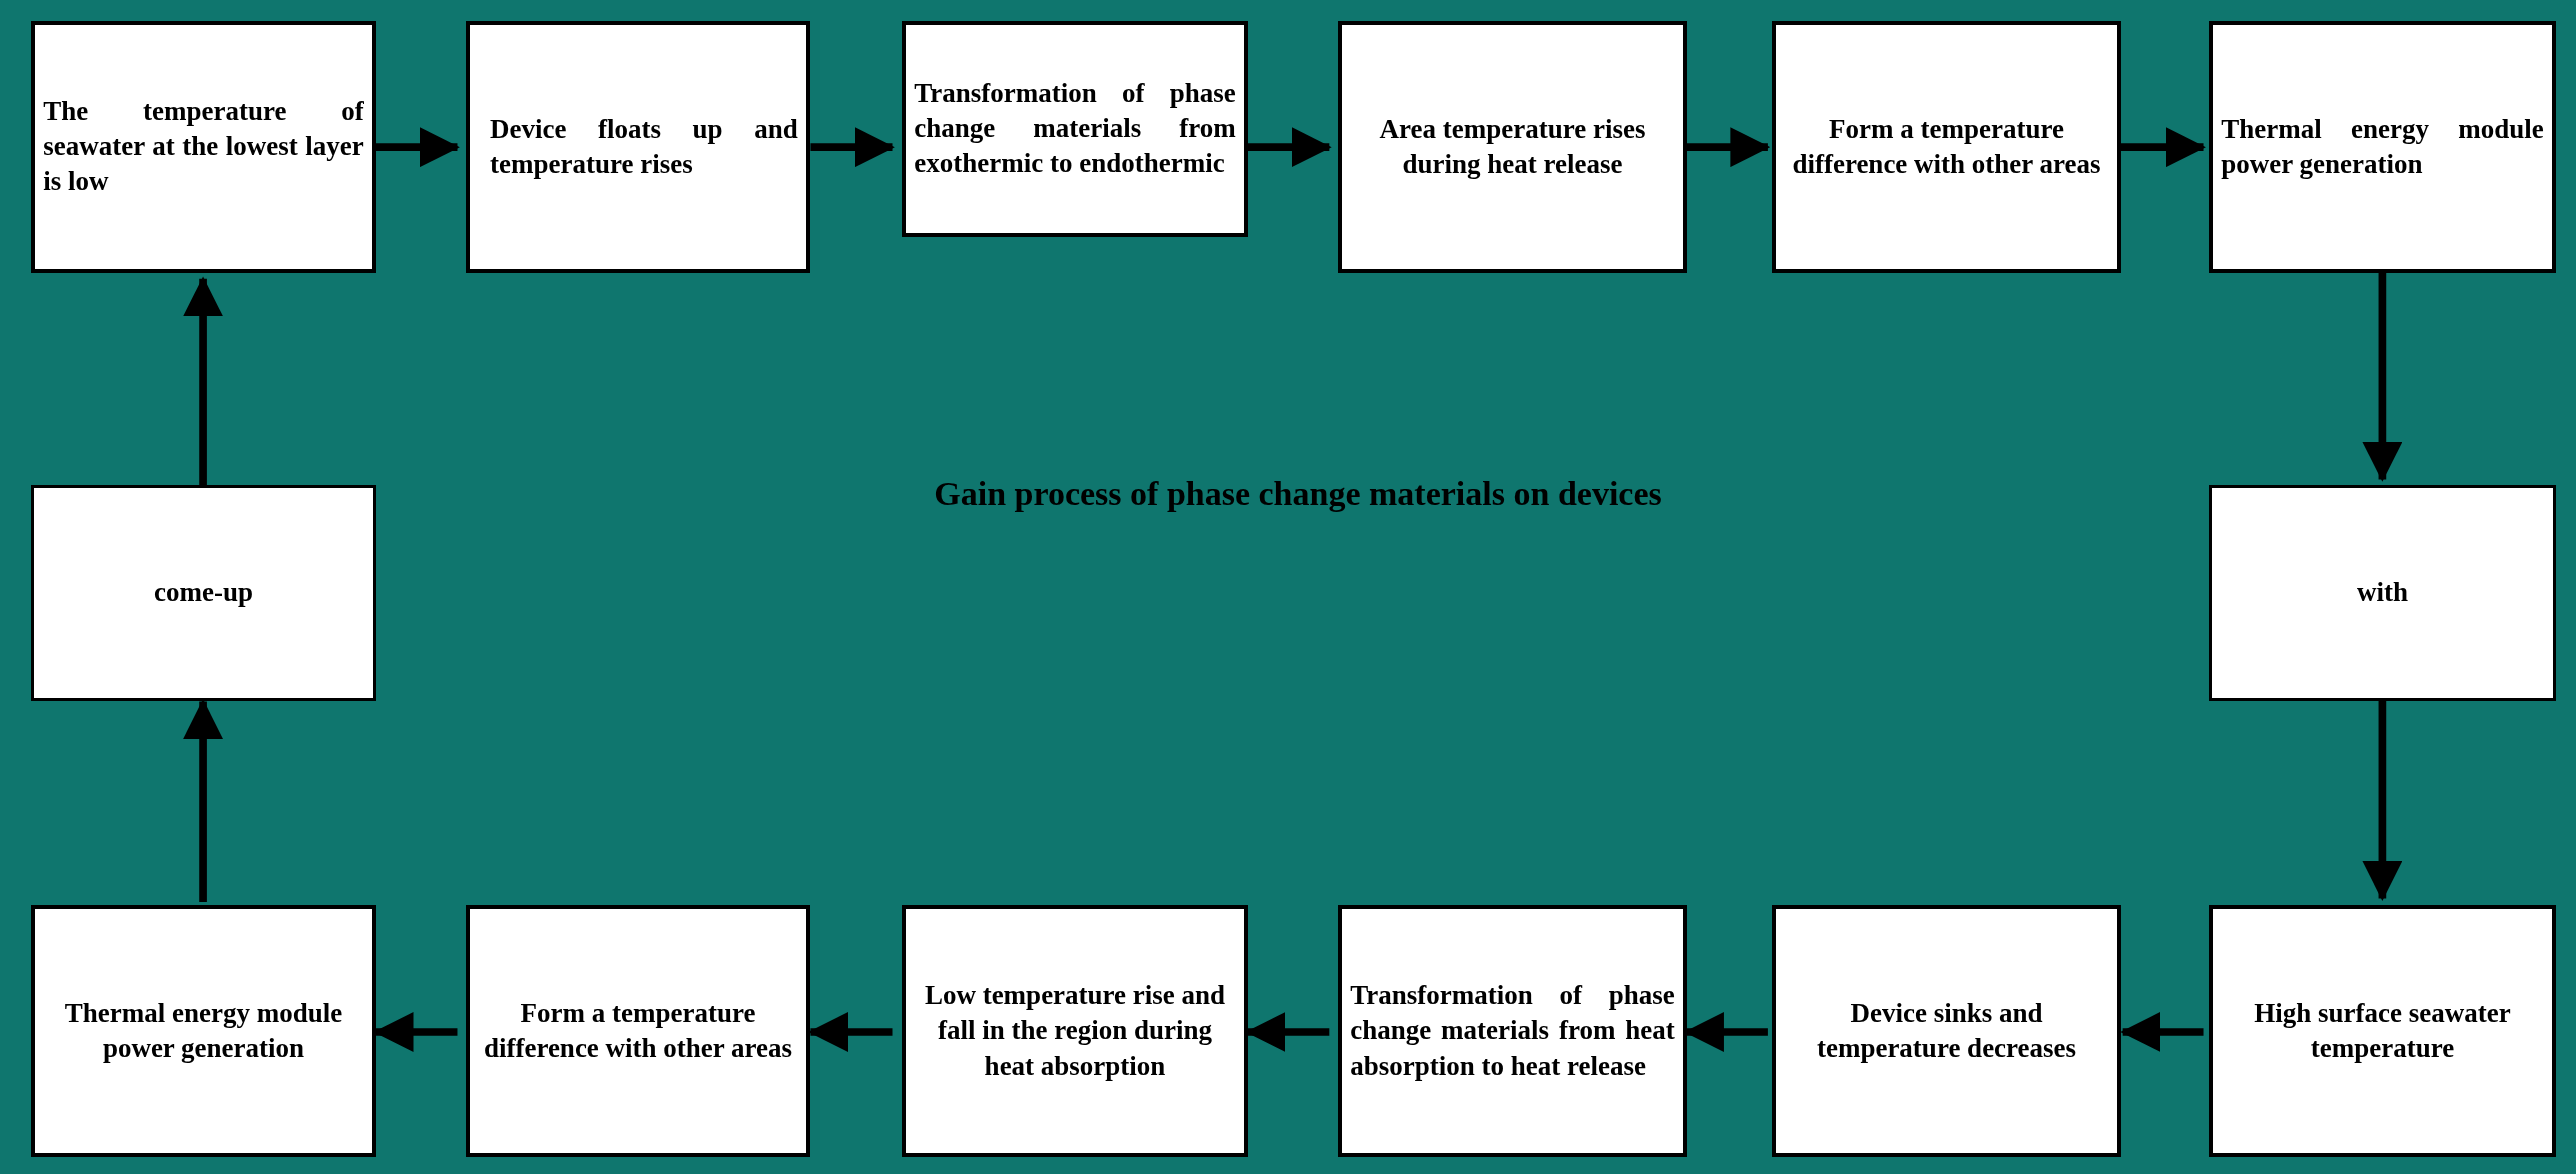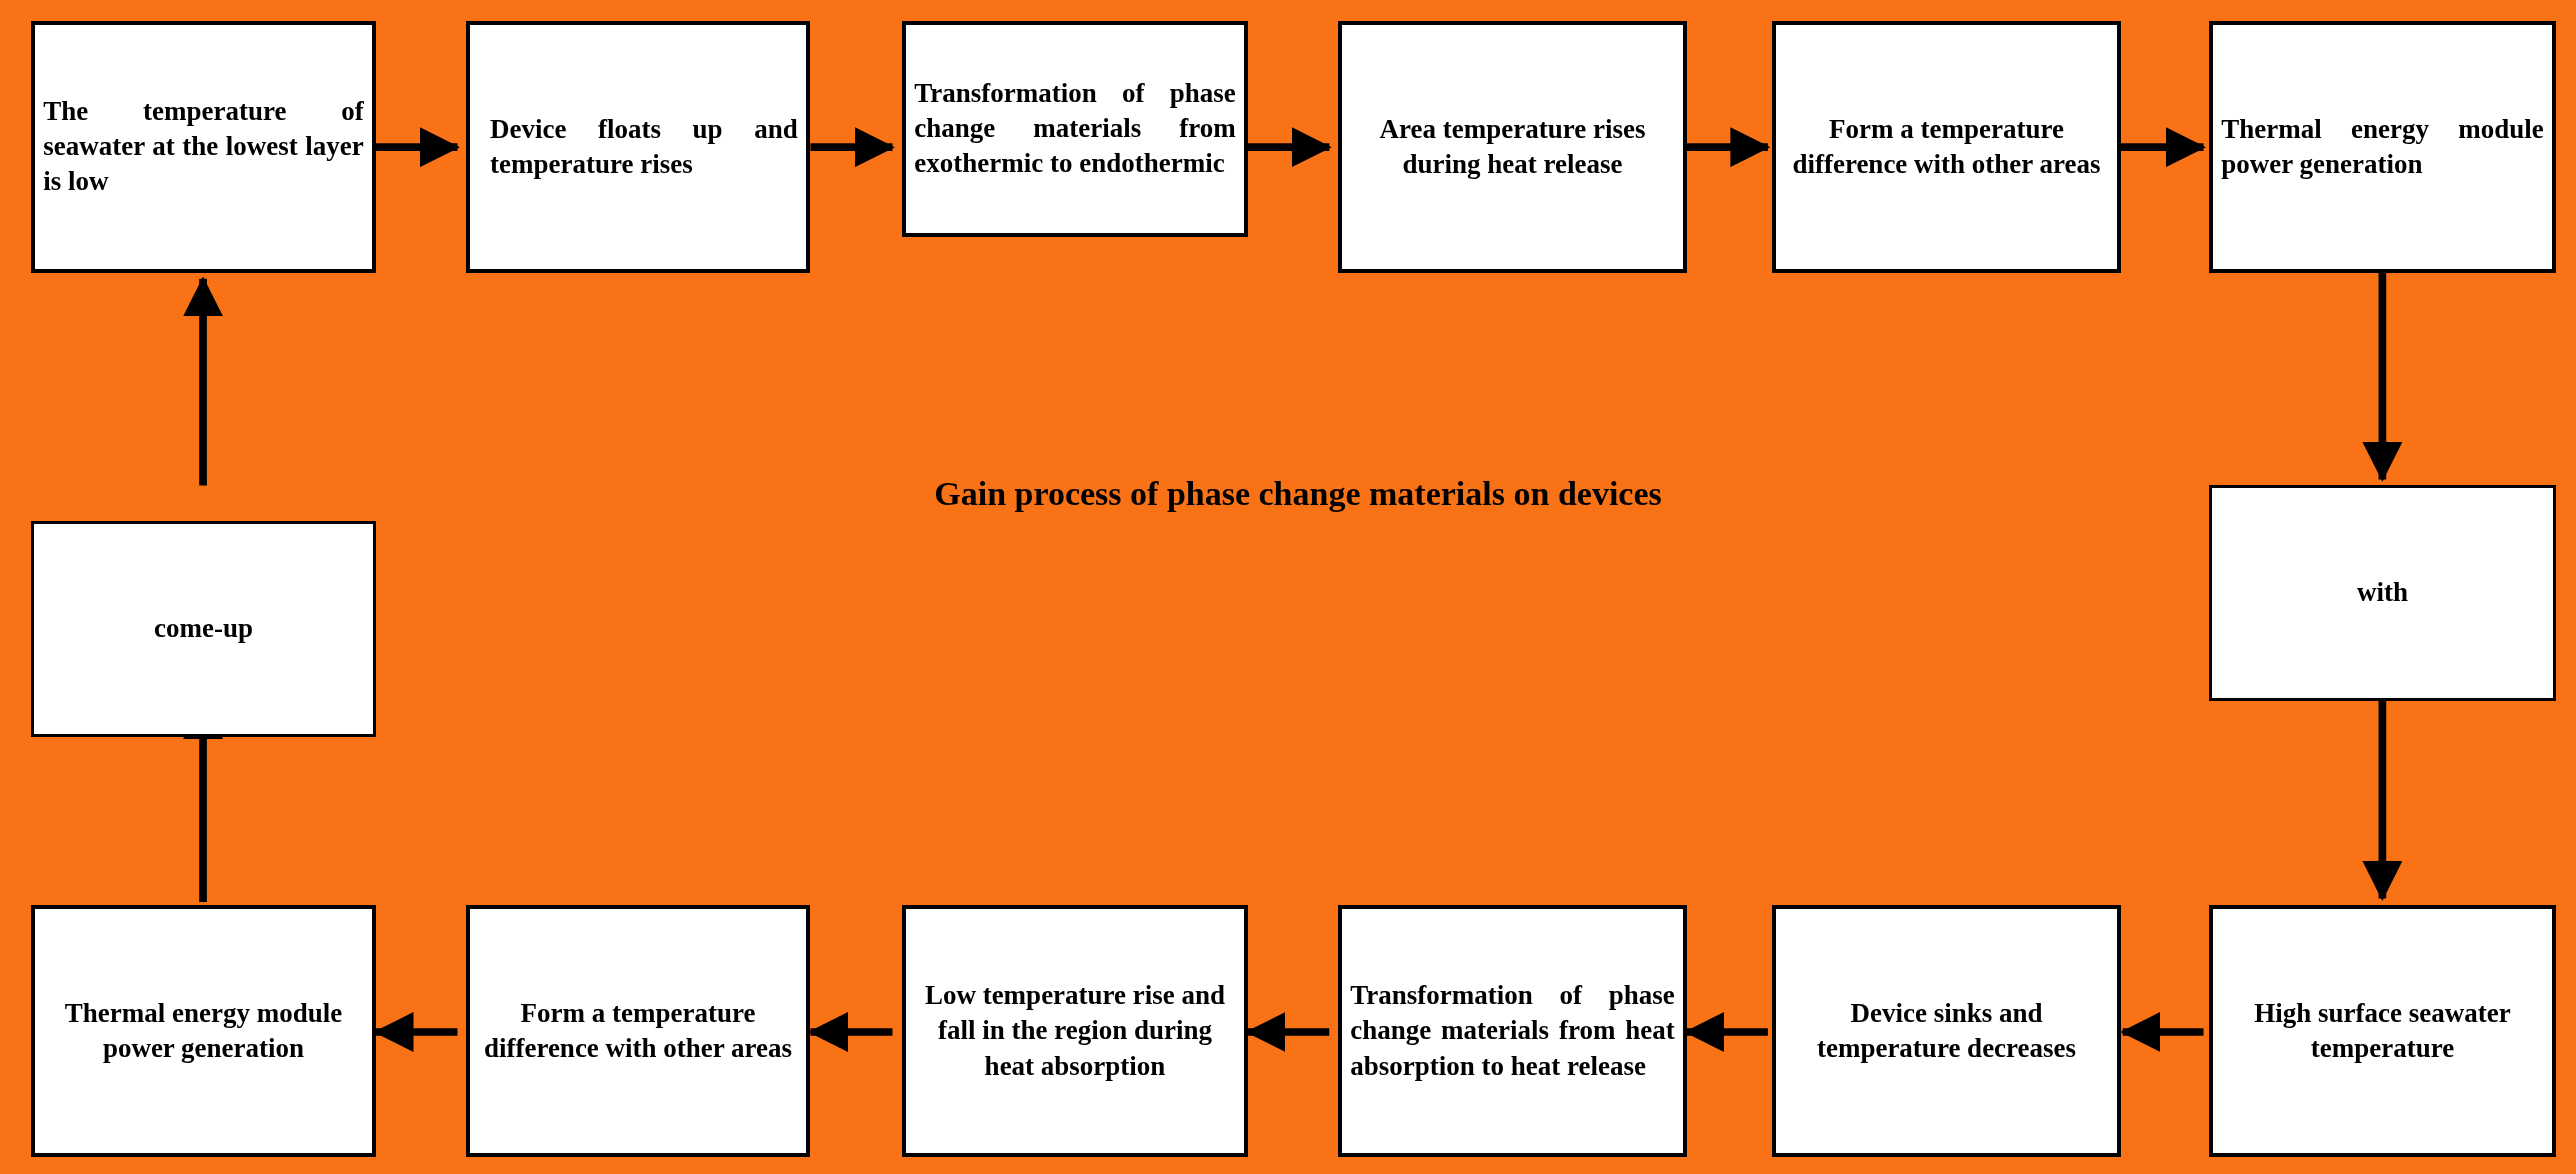--- a/index.html
+++ b/index.html
@@ -4,21 +4,21 @@
 <style>
   html, body {
     margin: 0;
     padding: 0;
     background: #ffffff;
   }
   #stage {
     position: relative;
     width: 2576px;
     height: 1175px;
-    background: #f97316;
+    background: #0f766e;
     overflow: hidden;
     font-family: "Liberation Serif", "DejaVu Serif", serif;
   }
   .node {
     position: absolute;
     box-sizing: border-box;
     border: 4.1px solid #000000;
     background: #ffffff;
     display: flex;
     align-items: center;
@@ -133,21 +133,21 @@
   </div>
 
   <div class="node" style="left:1772px; top:20.7px; width:349px; height:252px;">
     <div class="txt center">Form a temperature difference with other areas</div>
   </div>
 
   <div class="node" style="left:2209px; top:20.7px; width:347px; height:252px;">
     <div class="txt just">Thermal energy module power generation</div>
   </div>
 
-  <div class="node thin" style="left:31px; top:485px; width:345px; height:216px;margin-top:36px;">
+  <div class="node thin" style="left:31px; top:485px; width:345px; height:216px;">
     <div class="txt center">come-up</div>
   </div>
 
   <div id="title">Gain process of phase change materials on devices</div>
 
   <div class="node thin" style="left:2209px; top:485px; width:347px; height:216px;">
     <div class="txt center">with</div>
   </div>
 
   <div class="node" style="left:31px; top:905px; width:345px; height:252px;">

